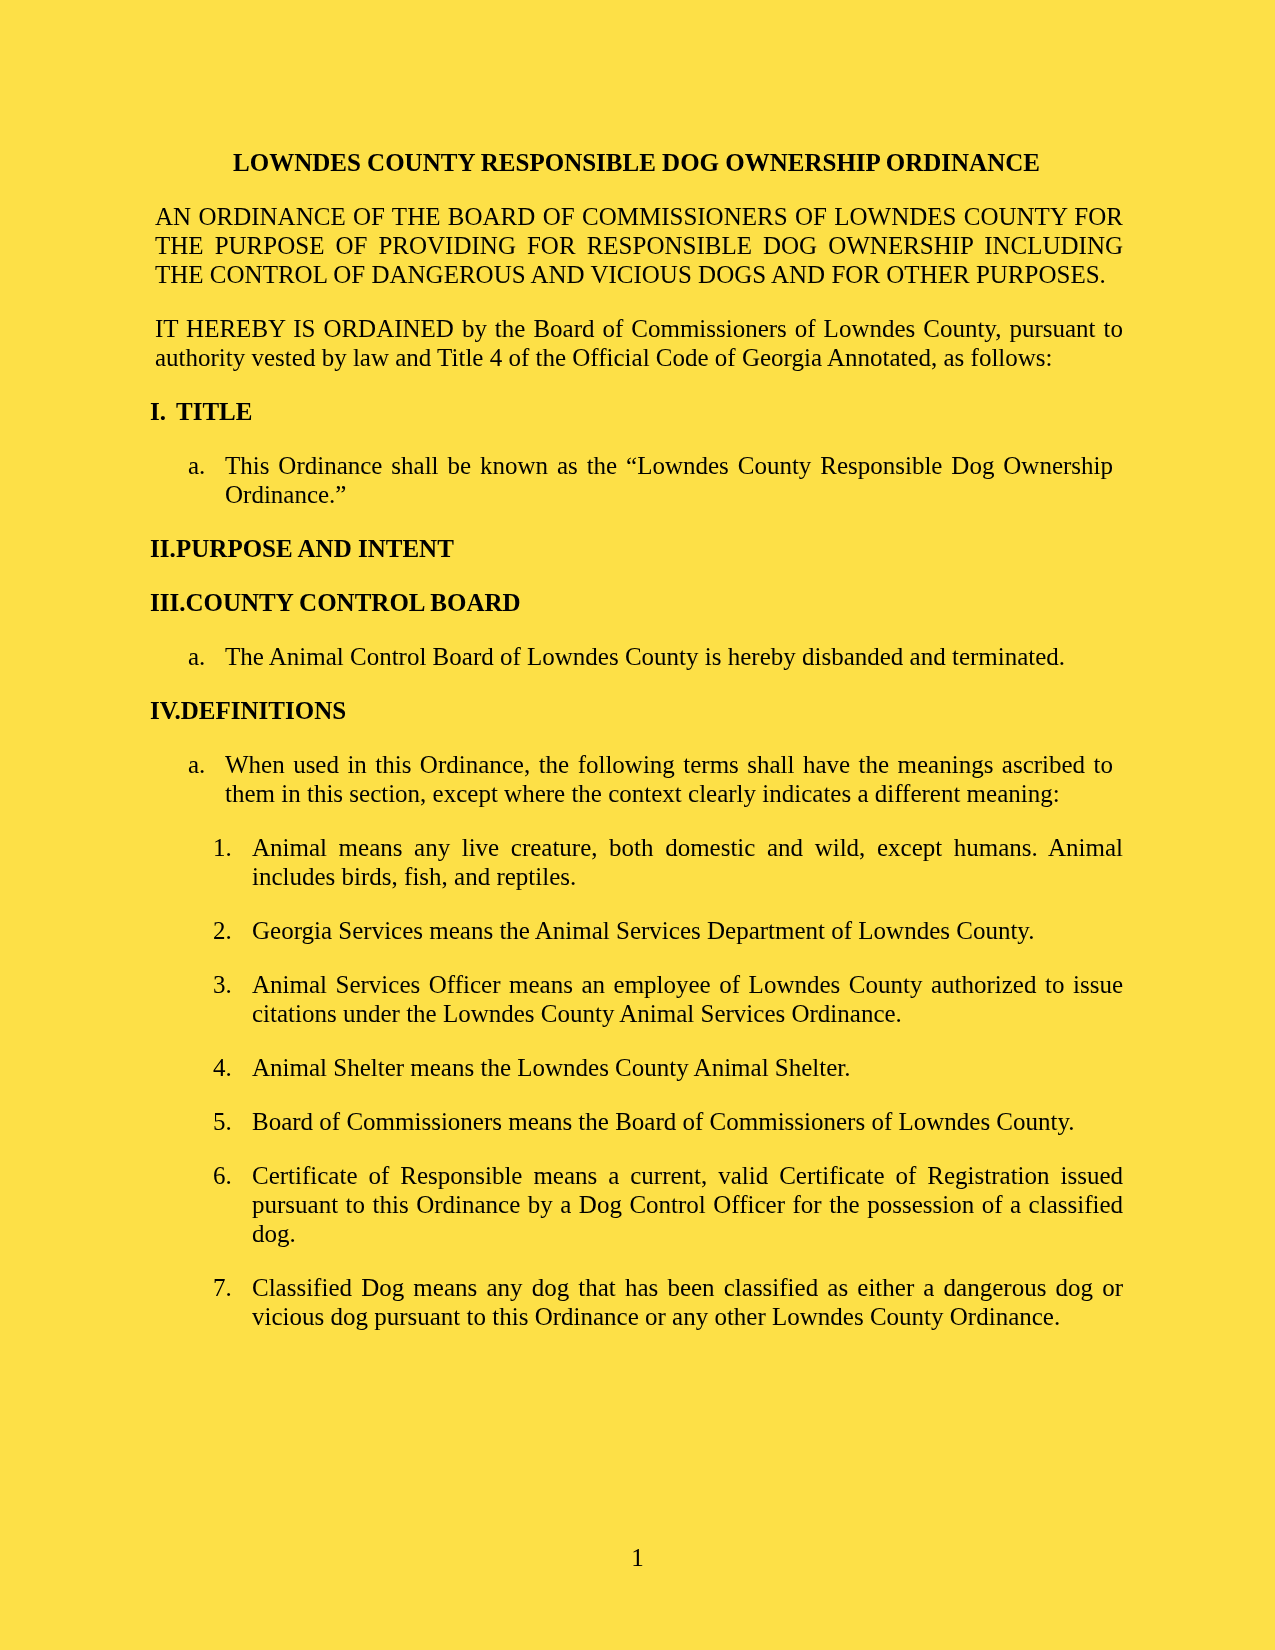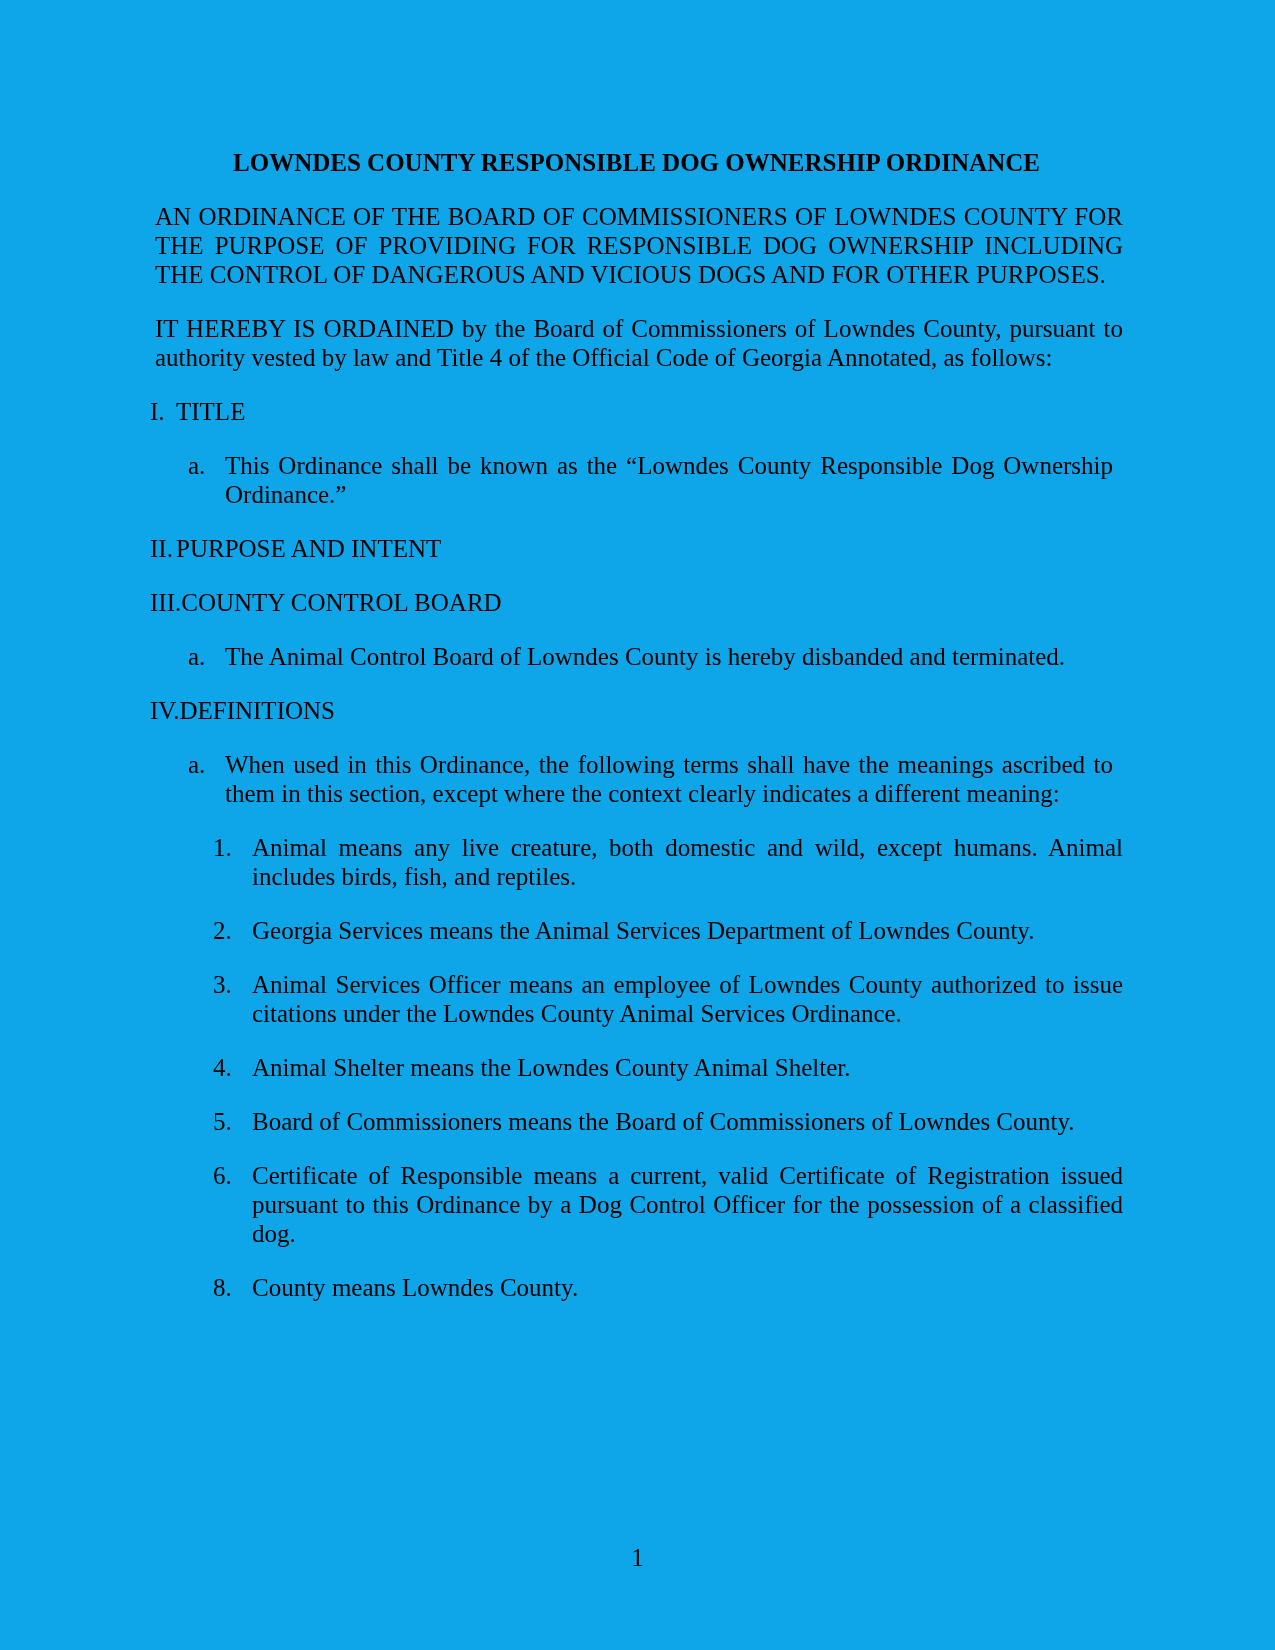--- a/index.html
+++ b/index.html
@@ -4,41 +4,41 @@
 <style>
   html, body {
     margin: 0;
     padding: 0;
     background: #ffffff;
   }
   .page {
     position: relative;
     width: 1275px;
     height: 1650px;
-    background: #0ea5e9;
+    background: #fde047;
     color: #000000;
     font-family: "Liberation Serif", "DejaVu Serif", serif;
     font-size: 25px;
     line-height: 29px;
     box-sizing: border-box;
     padding: 148px 152px 0 150px;
     overflow: hidden;
   }
   .doc-title {
     font-size: 25px;
     font-weight: bold;
     text-align: center;
     margin: 0 0 25px 0;
   }
   .intro-para {
     text-align: justify;
     margin: 0 0 25px 5px;
   }
   .section-heading {
-    font-weight: normal;
+    font-weight: bold;
     margin: 0 0 25px 0;
     white-space: nowrap;
   }
   .section-heading .numeral {
     display: inline-block;
     min-width: 26px;
   }
   .item-a {
     margin: 0 10px 25px 75px;
     text-align: justify;
@@ -83,18 +83,18 @@
       <div class="section-heading"><span class="numeral">III.</span><span>COUNTY CONTROL BOARD</span></div>
       <div class="item-a"><span class="marker">a.</span><span>The Animal Control Board of Lowndes County is hereby disbanded and terminated.</span></div>
       <div class="section-heading"><span class="numeral">IV.</span><span>DEFINITIONS</span></div>
       <div class="item-a"><span class="marker">a.</span><span>When used in this Ordinance, the following terms shall have the meanings ascribed to them in this section, except where the context clearly indicates a different meaning:</span></div>
       <div class="item-num"><span class="marker">1.</span><span class="it">Animal</span><span> means any live creature, both domestic and wild, except humans. </span><span class="it">Animal</span><span> includes birds, fish, and reptiles.</span></div>
       <div class="item-num"><span class="marker">2.</span><span class="it">Georgia Services</span><span> means the Animal Services Department of Lowndes County.</span></div>
       <div class="item-num"><span class="marker">3.</span><span class="it">Animal Services Officer</span><span> means an employee of Lowndes County authorized to issue citations under the Lowndes County Animal Services Ordinance.</span></div>
       <div class="item-num"><span class="marker">4.</span><span class="it">Animal Shelter</span><span> means the Lowndes County Animal Shelter.</span></div>
       <div class="item-num"><span class="marker">5.</span><span class="it">Board of Commissioners</span><span> means the Board of Commissioners of Lowndes County.</span></div>
       <div class="item-num"><span class="marker">6.</span><span class="it">Certificate of Responsible</span><span> means a current, valid Certificate of Registration issued pursuant to this Ordinance by a Dog Control Officer for the possession of a classified dog.</span></div>
-      <div class="item-num"><span class="marker">8.</span><span class="it">County</span><span> means Lowndes County.</span></div>
+      <div class="item-num"><span class="marker">7.</span><span class="it">Classified Dog</span><span> means any dog that has been classified as either a dangerous dog or vicious dog pursuant to this Ordinance or any other Lowndes County Ordinance.</span></div>
     </div>
   <div class="footer">
     <span>1</span>
   </div>
 </div>
 
 </body></html>

